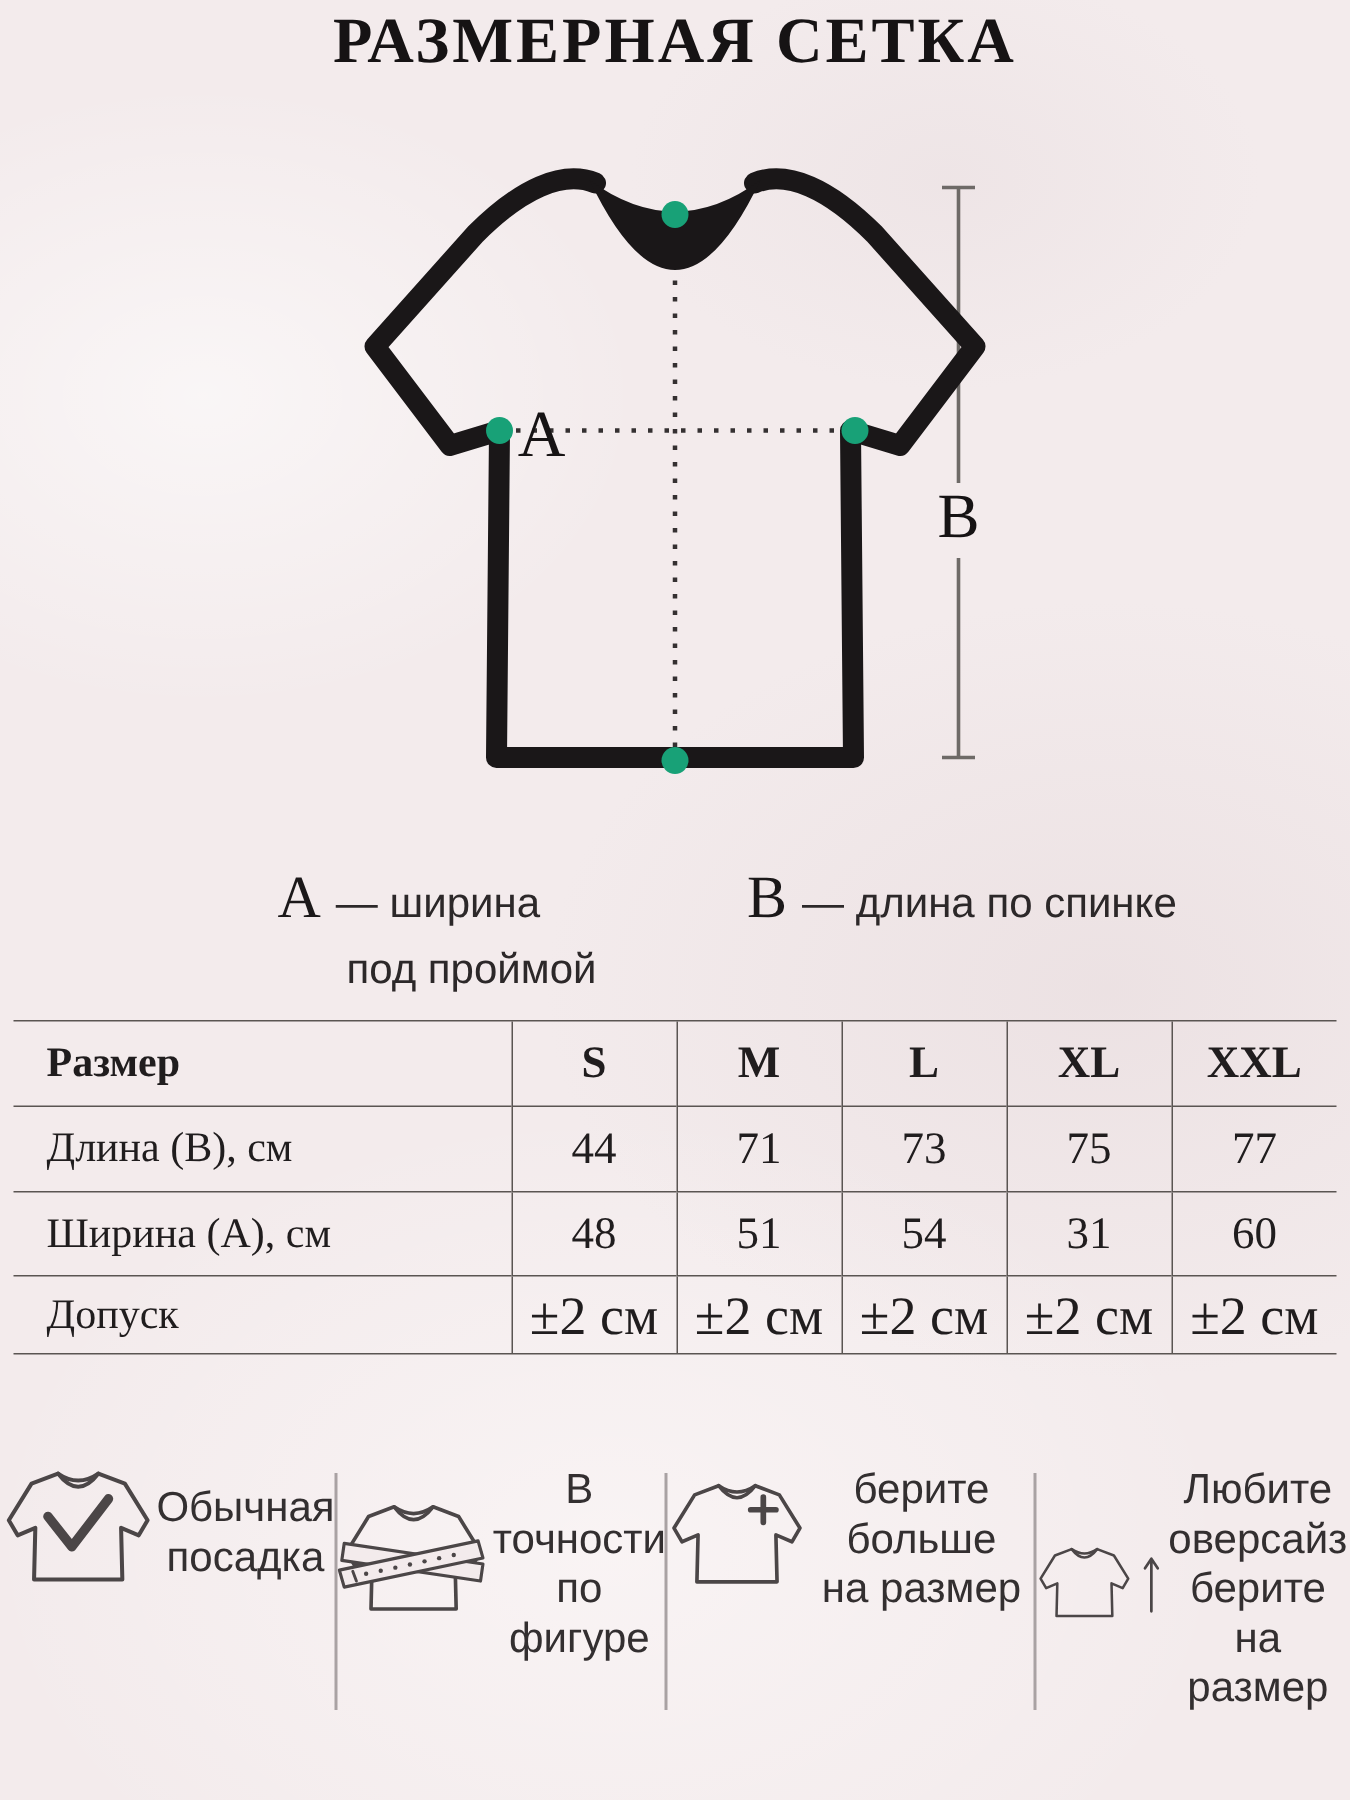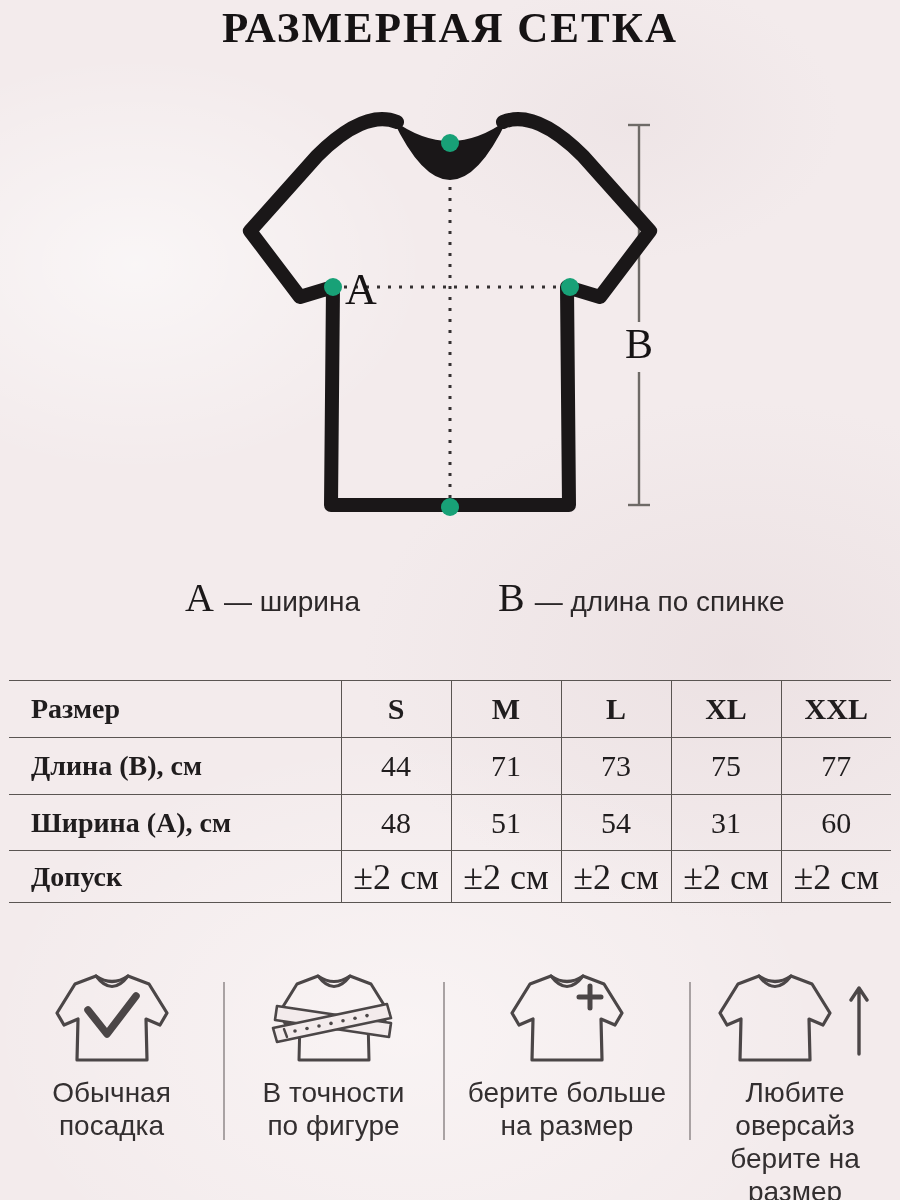--- a/index.html
+++ b/index.html
@@ -28,27 +28,27 @@
   .legend .row1 { display:flex; align-items:baseline; gap:10px; }
   .legend .row2 { margin-left:46px; margin-top:9px; }
   table.size-table {
     position:absolute; left:9px; top:680px; width:882px;
     border-collapse:collapse; table-layout:fixed;
     font-family:"Liberation Serif", serif; color:#201d1e;
   }
   .size-table td { border-top:1.6px solid var(--line); vertical-align:middle; }
   .size-table tr:last-child td { border-bottom:1.6px solid var(--line); }
   .size-table td.val { border-left:1.6px solid var(--line); text-align:center; font-size:30px; font-weight:500; }
-  .size-table td.lab { text-align:left; padding-left:22px; font-size:28px; font-weight:700; }
+  .size-table td.lab { text-align:left; padding-left:22px; font-size:28px; font-weight:400; }
   .size-table tr.r0 td { height:57px; font-weight:600; }
   .size-table tr.r1 td { height:57px; }
   .size-table tr.r2 td { height:56px; }
   .size-table tr.r3 td { height:52px; }
   .size-table tr.r3 td.val { font-size:36px; }
-  .guide-item { position:absolute; top:966px; display:flex; flex-direction:column; align-items:center; }
+  .guide-item { position:absolute; top:966px; display:flex; flex-direction:row; align-items:center; }
   .guide-item svg { display:block; }
   .caption { margin-top:10px; text-align:center; font-size:28px; line-height:33px; color:#332f30; }
   .vdivider { position:absolute; top:982px; width:2px; height:158px; background:#a9a2a3; }
 </style>
 </head>
 <body>
 
 <div class="page">
 
   <div class="title">РАЗМЕРНАЯ СЕТКА</div>
@@ -79,20 +79,21 @@
 
     <text x="151" y="204" text-anchor="middle" font-family="Liberation Serif, serif" font-size="44" fill="#161314">А</text>
     <text x="429" y="258" text-anchor="middle" font-family="Liberation Serif, serif" font-size="42" fill="#161314">В</text>
   </svg>
 
   <div class="legend legend-a">
     <div class="row1">
       <span class="big">А</span>
       <span>— ширина</span>
     </div>
+    <div class="row2">под проймой</div>
   </div>
   <div class="legend legend-b">
     <div class="row1">
       <span class="big">В</span>
       <span>— длина по спинке</span>
     </div>
   </div>
 
   <table class="size-table">
     <colgroup>

